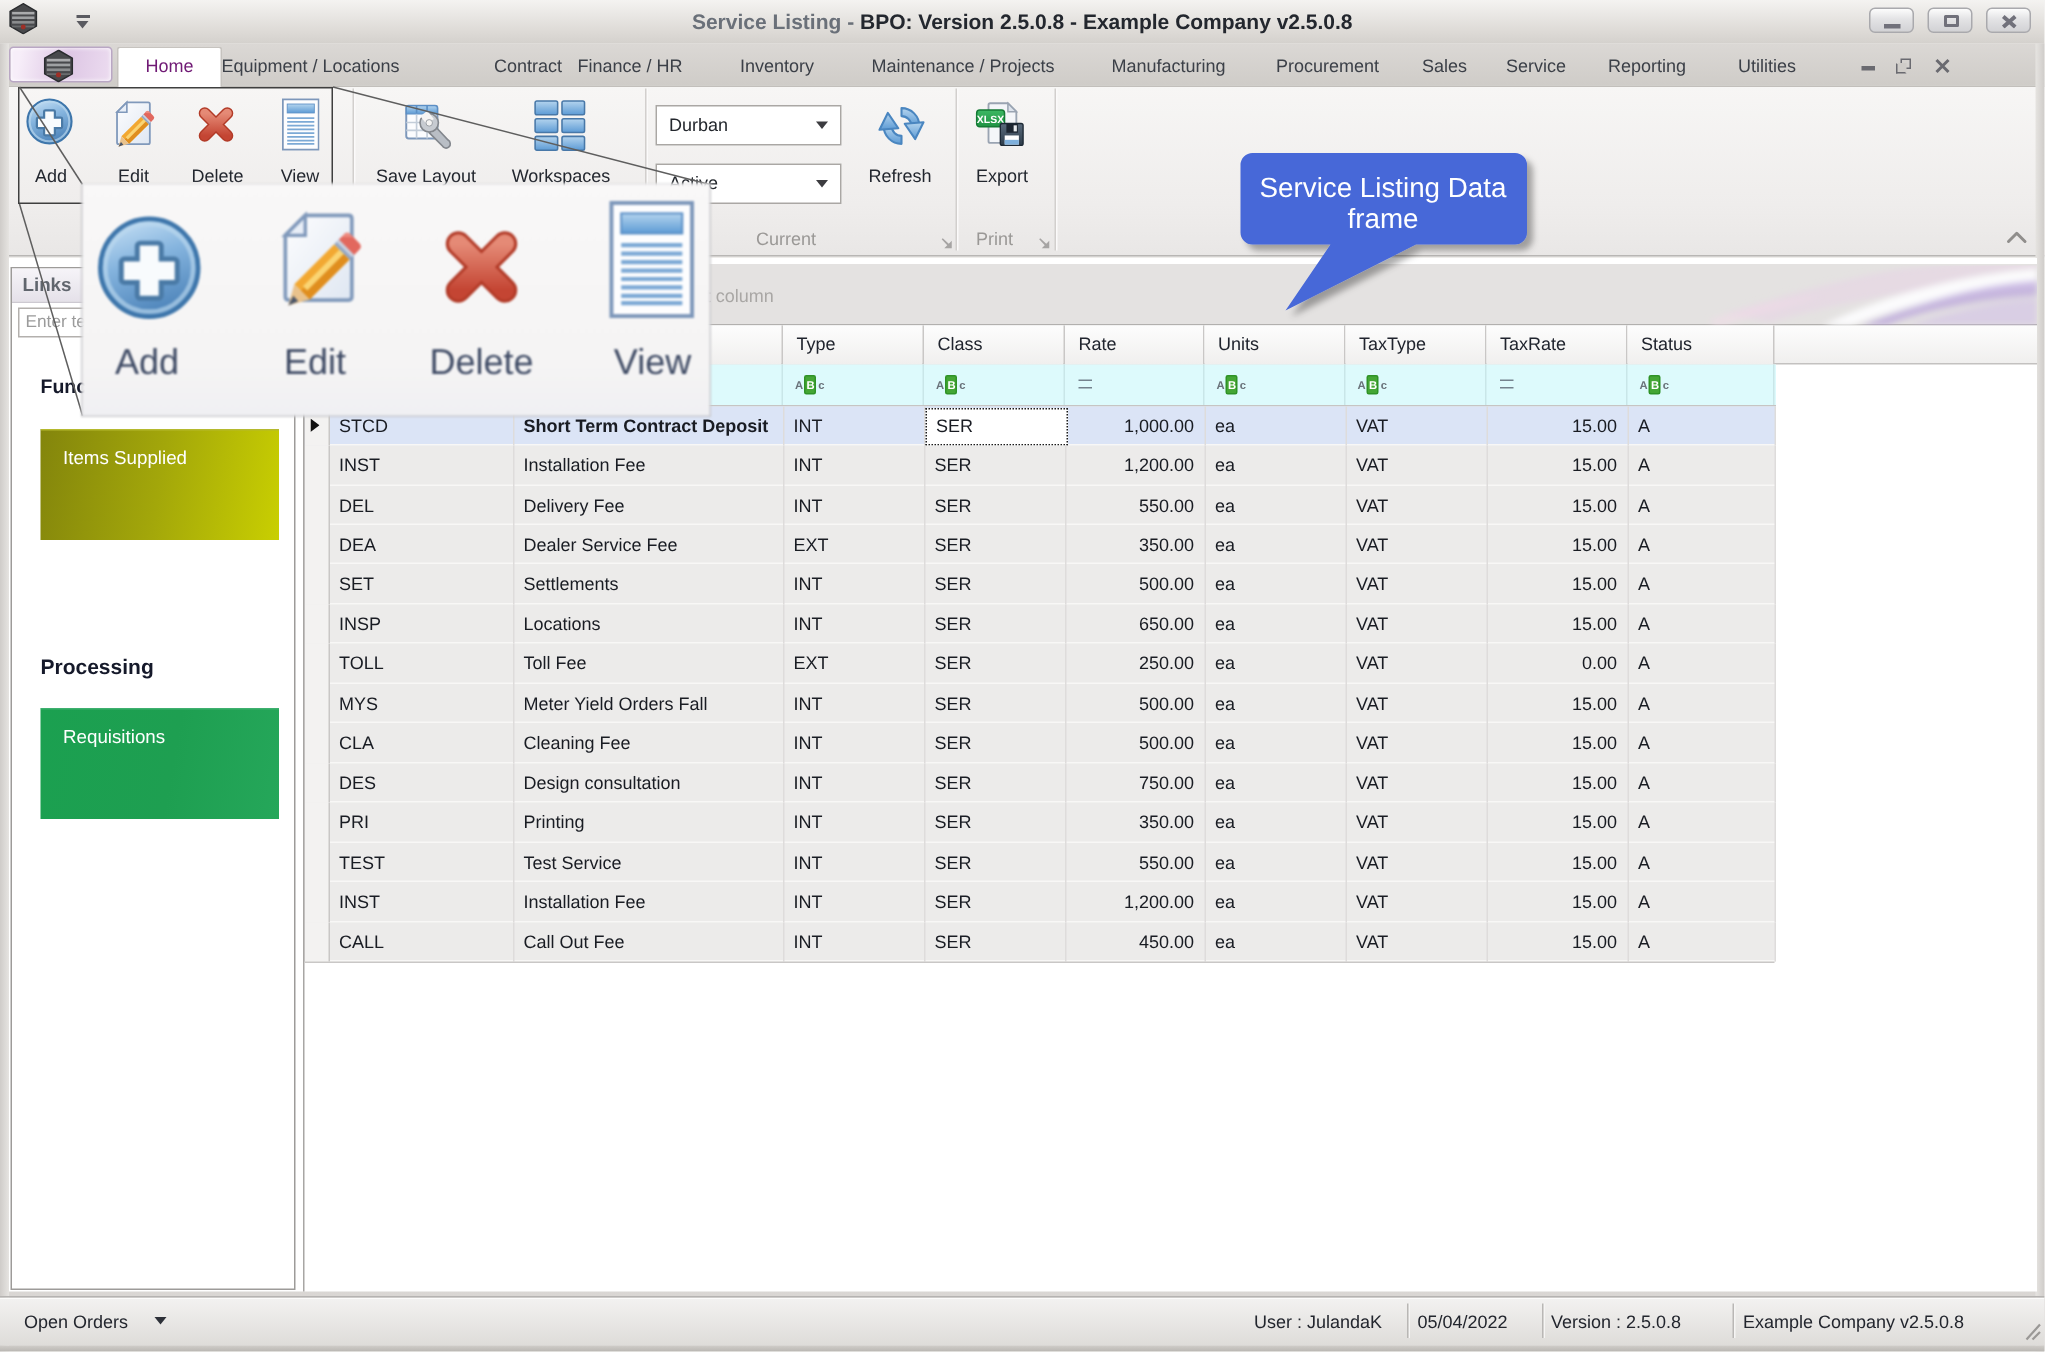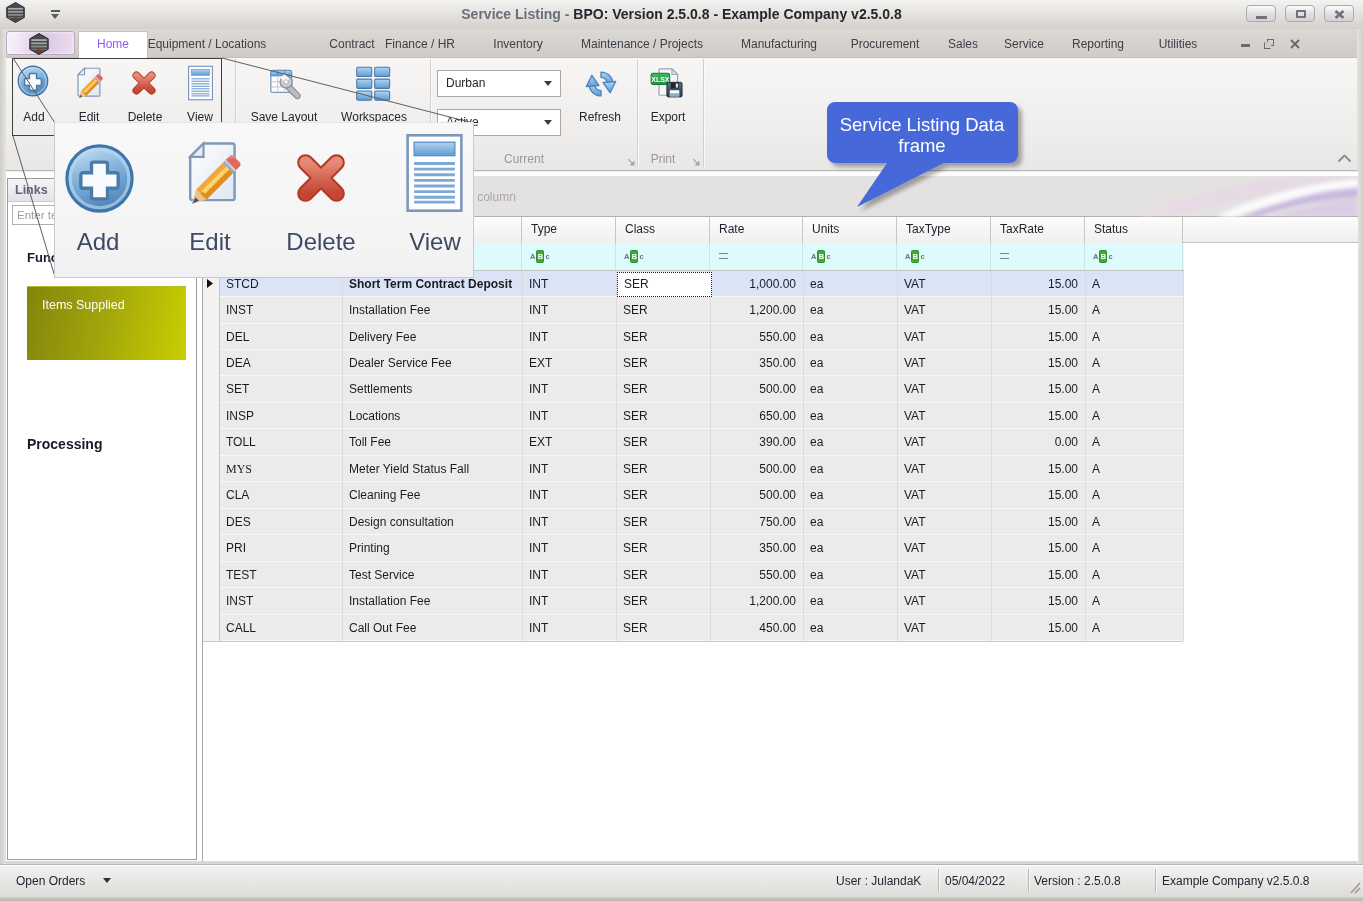--- a/index.html
+++ b/index.html
@@ -7,21 +7,21 @@
 .ab{position:absolute;}
 
 #frame{left:0;top:0;width:1363px;height:901px;background:linear-gradient(#f3f2f0,#d8d5d2);}
 #titlebar{left:0;top:0;width:1363px;height:29px;background:linear-gradient(#f4f3f1,#dedbd7 70%,#d4d1cd);}
 #title{left:0;top:6px;width:1363px;text-align:center;font-size:14px;font-weight:bold;color:#23272e;}
 #title .lt{color:#6a7079;}
 .winbtn{top:5px;height:17px;width:30px;border:1px solid #a9a9ad;border-radius:4px;background:linear-gradient(#fcfcfc,#e3e3e5 45%,#d2d2d5);color:#717179;font-weight:bold;text-align:center;font-size:11px;line-height:15px;}
 #tabrow{left:0;top:29px;width:1363px;height:29px;background:linear-gradient(#dbd8d5,#cfccc8);border-bottom:1px solid #c2bfbb;}
 #appbtn{left:6px;top:31px;width:69px;height:24px;border-radius:3px;border:1px solid #b9a7c4;background:linear-gradient(100deg,#f7eef9 10%,#ddc6e4 55%,#ecdcf0);box-shadow:inset 0 0 3px #fff;}
 .tab{top:33px;height:25px;font-size:12px;color:#3c4048;line-height:23px;white-space:nowrap;transform:translateX(-50%);}
-#hometab{left:78px;top:31px;width:70px;height:27px;background:#fff;border:1px solid #c6c3bf;border-bottom:none;border-radius:2px 2px 0 0;text-align:center;font-size:12px;color:#8b5cf6;line-height:25px;}
+#hometab{left:78px;top:31px;width:70px;height:27px;background:#fff;border:1px solid #c6c3bf;border-bottom:none;border-radius:2px 2px 0 0;text-align:center;font-size:12px;color:#701a75;line-height:25px;}
 
 #ribbon{left:0;top:58px;width:1363px;height:113px;background:linear-gradient(#f7f6f5,#efedec 70%,#e9e7e6);border-bottom:1px solid #b8b6b4;}
 .gsep{top:59px;height:108px;width:1px;background:#d2cfcd;box-shadow:1px 0 0 #fbfafa;}
 .riblabel{top:110px;font-size:12px;color:#23272f;transform:translateX(-50%);white-space:nowrap;}
 .gcap{top:152px;font-size:12px;color:#9a9896;transform:translateX(-50%);}
 .launch{top:158px;width:8px;height:8px;}
 #selbox{left:12px;top:58px;width:210px;height:78px;border:1.5px solid #3f3f3f;background:transparent;}
 .combo{left:437px;width:124px;height:27px;background:#fff;border:1px solid #aaa7a4;font-size:12px;color:#23272d;line-height:24px;padding-left:8px;}
 .combo .arr{position:absolute;right:8px;top:10px;width:0;height:0;border-left:4px solid transparent;border-right:4px solid transparent;border-top:5px solid #3c3c40;}
 
@@ -317,30 +317,30 @@
 <div class="gcell" style="position:absolute;left:695px;width:94px;">VAT</div>
 <div class="gcell" style="position:absolute;left:789px;width:94px;text-align:right;">15.00</div>
 <div class="gcell" style="position:absolute;left:883px;width:98px;">A</div>
 </div>
 <div class="grow ab" style="top:429.36px;height:26.46px;background:#ecebea;box-shadow:inset 0 -1px 0 #f8f7f6">
 <div class="gcell" style="position:absolute;left:0px;width:17px;background:#f3f2f1;border-right:1px solid #c9c7c6"></div>
 <div class="gcell" style="position:absolute;left:17px;width:123px;">TOLL</div>
 <div class="gcell" style="position:absolute;left:140px;width:180px;">Toll Fee</div>
 <div class="gcell" style="position:absolute;left:320px;width:94px;">EXT</div>
 <div class="gcell" style="position:absolute;left:414px;width:94px;">SER</div>
-<div class="gcell" style="position:absolute;left:508px;width:93px;text-align:right;">390.00</div>
+<div class="gcell" style="position:absolute;left:508px;width:93px;text-align:right;">250.00</div>
 <div class="gcell" style="position:absolute;left:601px;width:94px;">ea</div>
 <div class="gcell" style="position:absolute;left:695px;width:94px;">VAT</div>
 <div class="gcell" style="position:absolute;left:789px;width:94px;text-align:right;">0.00</div>
 <div class="gcell" style="position:absolute;left:883px;width:98px;">A</div>
 </div>
 <div class="grow ab" style="top:455.82px;height:26.46px;background:#ecebea;box-shadow:inset 0 -1px 0 #f8f7f6">
 <div class="gcell" style="position:absolute;left:0px;width:17px;background:#f3f2f1;border-right:1px solid #c9c7c6"></div>
-<div class="gcell" style="position:absolute;left:17px;width:123px;font-family:Liberation Serif, serif;">MYS</div>
-<div class="gcell" style="position:absolute;left:140px;width:180px;">Meter Yield Status Fall</div>
+<div class="gcell" style="position:absolute;left:17px;width:123px;">MYS</div>
+<div class="gcell" style="position:absolute;left:140px;width:180px;">Meter Yield Orders Fall</div>
 <div class="gcell" style="position:absolute;left:320px;width:94px;">INT</div>
 <div class="gcell" style="position:absolute;left:414px;width:94px;">SER</div>
 <div class="gcell" style="position:absolute;left:508px;width:93px;text-align:right;">500.00</div>
 <div class="gcell" style="position:absolute;left:601px;width:94px;">ea</div>
 <div class="gcell" style="position:absolute;left:695px;width:94px;">VAT</div>
 <div class="gcell" style="position:absolute;left:789px;width:94px;text-align:right;">15.00</div>
 <div class="gcell" style="position:absolute;left:883px;width:98px;">A</div>
 </div>
 <div class="grow ab" style="top:482.28px;height:26.46px;background:#ecebea;box-shadow:inset 0 -1px 0 #f8f7f6">
 <div class="gcell" style="position:absolute;left:0px;width:17px;background:#f3f2f1;border-right:1px solid #c9c7c6"></div>
@@ -415,20 +415,21 @@
 <div class="gcell" style="position:absolute;left:883px;width:98px;">A</div>
 </div>
 <div id="gridleftedge" class="ab"></div>
 <div class="ab" style="left:203px;top:641.1px;width:980px;height:1px;background:#c9c7c6"></div>
 <div id="lpanel" class="ab">
 <div id="lcap" class="ab">Links</div>
 <div id="lsearch" class="ab">Enter text to search</div>
 <div class="sidehdr ab" style="left:19px;top:71px">Functions</div>
 <div class="sidebtn ab" style="top:107px;background:linear-gradient(100deg,#83850c,#a3a70a 50%,#c9cf01);box-shadow:inset 0 1px 0 #b5b92e">Items Supplied</div>
 <div class="sidehdr ab" style="left:19px;top:257px;font-size:14px">Processing</div>
+<div class="sidebtn grn ab" style="top:293px">Requisitions</div>
 </div>
 <div id="statusbar" class="ab"></div>
 <div class="st ab" style="left:16px;color:#23262e">Open Orders</div>
 <div class="ab" style="left:103px;top:878px;width:0;height:0;border-left:4px solid transparent;border-right:4px solid transparent;border-top:5px solid #2d3038"></div>
 <div class="st ab" style="left:836px">User : JulandaK</div>
 <div class="stsep ab" style="left:938px"></div>
 <div class="st ab" style="left:945px">05/04/2022</div>
 <div class="stsep ab" style="left:1028px"></div>
 <div class="st ab" style="left:1034px">Version : 2.5.0.8</div>
 <div class="stsep ab" style="left:1155px"></div>

